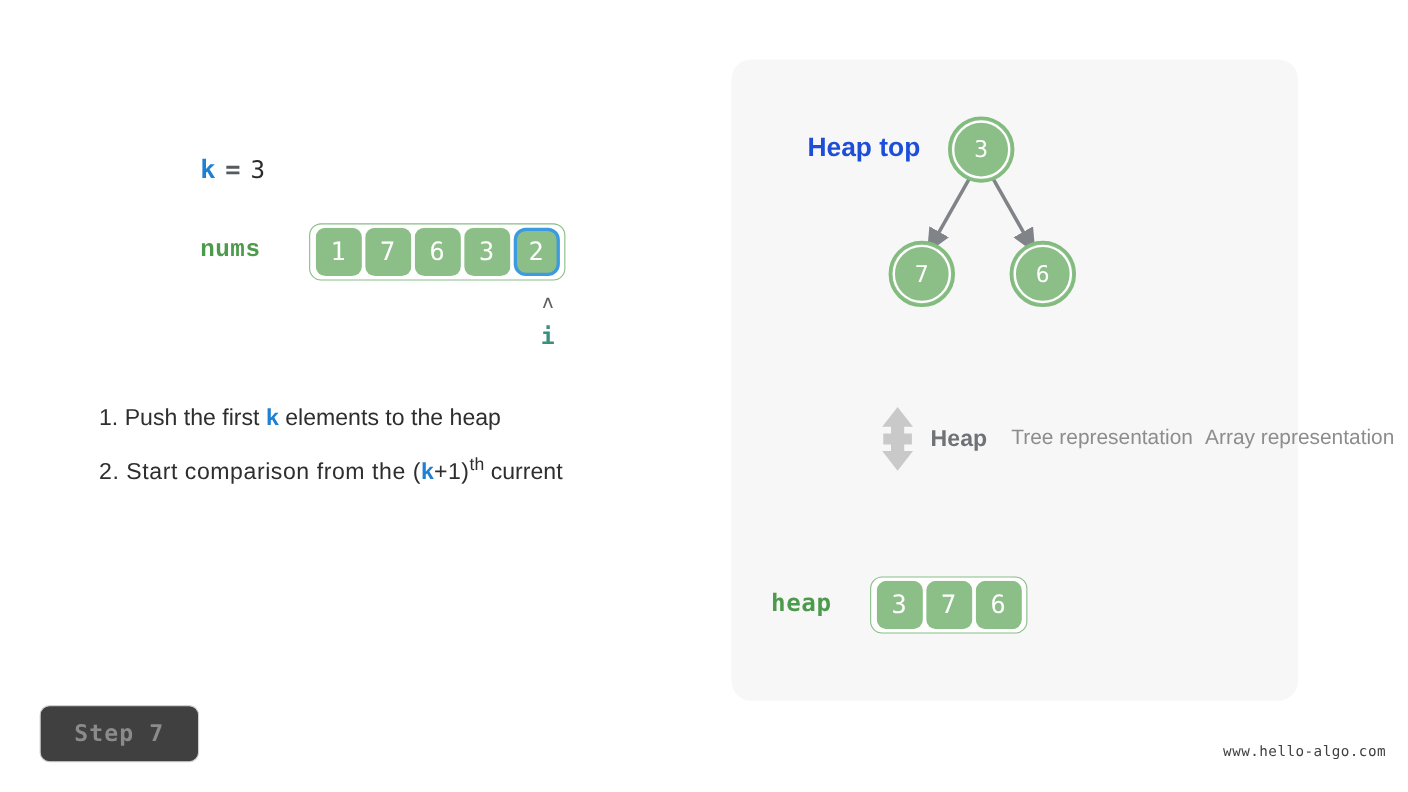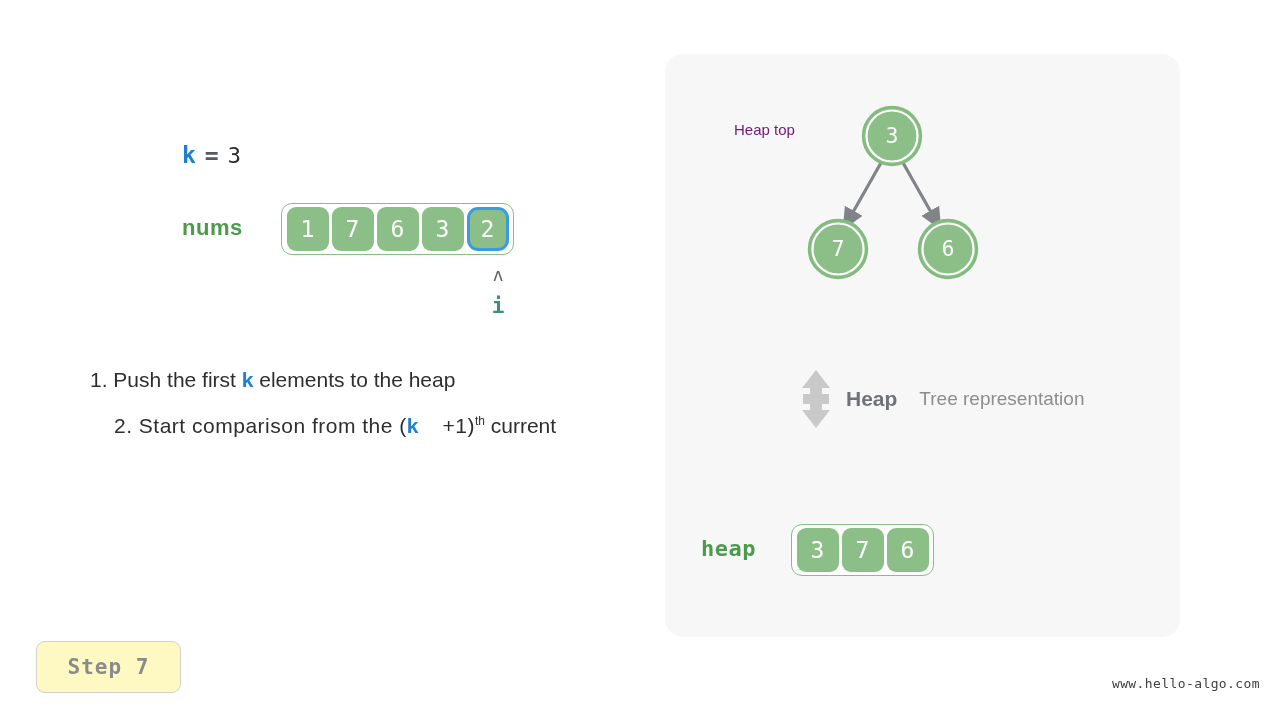--- a/index.html
+++ b/index.html
@@ -18,21 +18,21 @@
     display: flex; align-items: baseline; gap: 9px;
     font-family: "DejaVu Sans Mono", monospace;
     font-size: 23px; font-weight: bold;
   }
   .k-var   { color: #1f7fd0; }
   .k-eq    { color: #555a5e; font-weight: bold; }
   .k-val   { color: #2b2b2b; font-weight: normal; font-size: 22px; }
 
   .nums-label {
     position: absolute; left: 182px; top: 215px;
-    font-family: Liberation Sans, sans-serif;
+    font-family: Liberation Mono, monospace;
     font-size: 22px; font-weight: bold; color: #4c9a4c;
     letter-spacing: .5px;
   }
 
   
   .array {
     position: absolute;
     display: flex; align-items: center;
     border: 1.6px solid #88bd85;
     border-radius: 11px;
@@ -72,59 +72,59 @@
     display: block; margin-top: 12px;
   }
 
   
   .steps { position: absolute; left: 90px; top: 368px; width: 600px; }
   .step-line {
     font-size: 21px; color: #2e2e2e;
     margin-bottom: 22px; white-space: nowrap;
   }
   .step-line .kv { color: #1f7fd0; font-weight: bold; }
-  .sup { font-size: 12px; vertical-align: super; }
-  .paren { letter-spacing: .5px; margin-left: 24px; }
+  .sup { font-size: 16px; vertical-align: super; }
+  .paren { letter-spacing: .5px; }
 
   .callout {
     display: inline-block;
     background: #e4e4e4;
     border-radius: 7px;
     padding: 11px 18px 12px 18px;
     font-size: 21px; color: #2e2e2e; white-space: nowrap;
     margin-left: 0px;
   }
 
   
   .step-badge {
     position: absolute; left: 36px; top: 641px;
     width: 145px; height: 52px;
     border: 1.4px solid #d0d0d0; border-radius: 9px;
-    background: #fef9c3;
+    background: #404040;
     display: flex; align-items: center; justify-content: center;
     font-family: "DejaVu Sans Mono", monospace;
     font-size: 21px; font-weight: bold; color: #8b8b8b;
     letter-spacing: 1px;
   }
 
   .watermark {
     position: absolute; right: 20px; top: 676px;
     font-family: "DejaVu Sans Mono", monospace;
     font-size: 13px; color: #404040; letter-spacing: .4px;
   }
 
   
   .panel {
     position: absolute; left: 665px; top: 54px;
     width: 515px; height: 583px;
     background: #f7f7f7; border-radius: 18px;
   }
   .heap-top-label {
     position: absolute; left: 734px; top: 121px;
-    font-size: 15px; font-weight: normal; color: #701a75;
+    font-size: 24px; font-weight: bold; color: #1d4ed8;
   }
   .tree-svg { position: absolute; left: 790px; top: 95px; }
 
   .legend { position: absolute; left: 796px; top: 368px; display: flex; align-items: center; }
   .legend-icon { width: 40px; height: 62px; flex: 0 0 auto; }
   .legend-heap {
     font-size: 21px; font-weight: bold; color: #6f7377;
     margin-left: 10px; margin-right: 22px;
   }
   .legend-texts { display: flex; gap: 11px; text-align: center; }
@@ -207,20 +207,21 @@
     </g>
   </svg>
 
   <div class="legend">
     <svg class="legend-icon" viewBox="0 0 40 62">
       <path d="M20 2 L34 20 L26 20 L26 26 L33 26 L33 36 L26 36 L26 42 L34 42 L20 60 L6 42 L14 42 L14 36 L7 36 L7 26 L14 26 L14 20 L6 20 Z" fill="#c9c9c9"></path>
     </svg>
     <div class="legend-heap">Heap</div>
     <div class="legend-texts">
       <div>Tree representation</div>
+      <div>Array representation</div>
     </div>
   </div>
 
   <div class="heap-label">heap</div>
 
   <div class="array heap">
     <div class="cell">3</div>
     <div class="cell">7</div>
     <div class="cell">6</div>
   </div>

